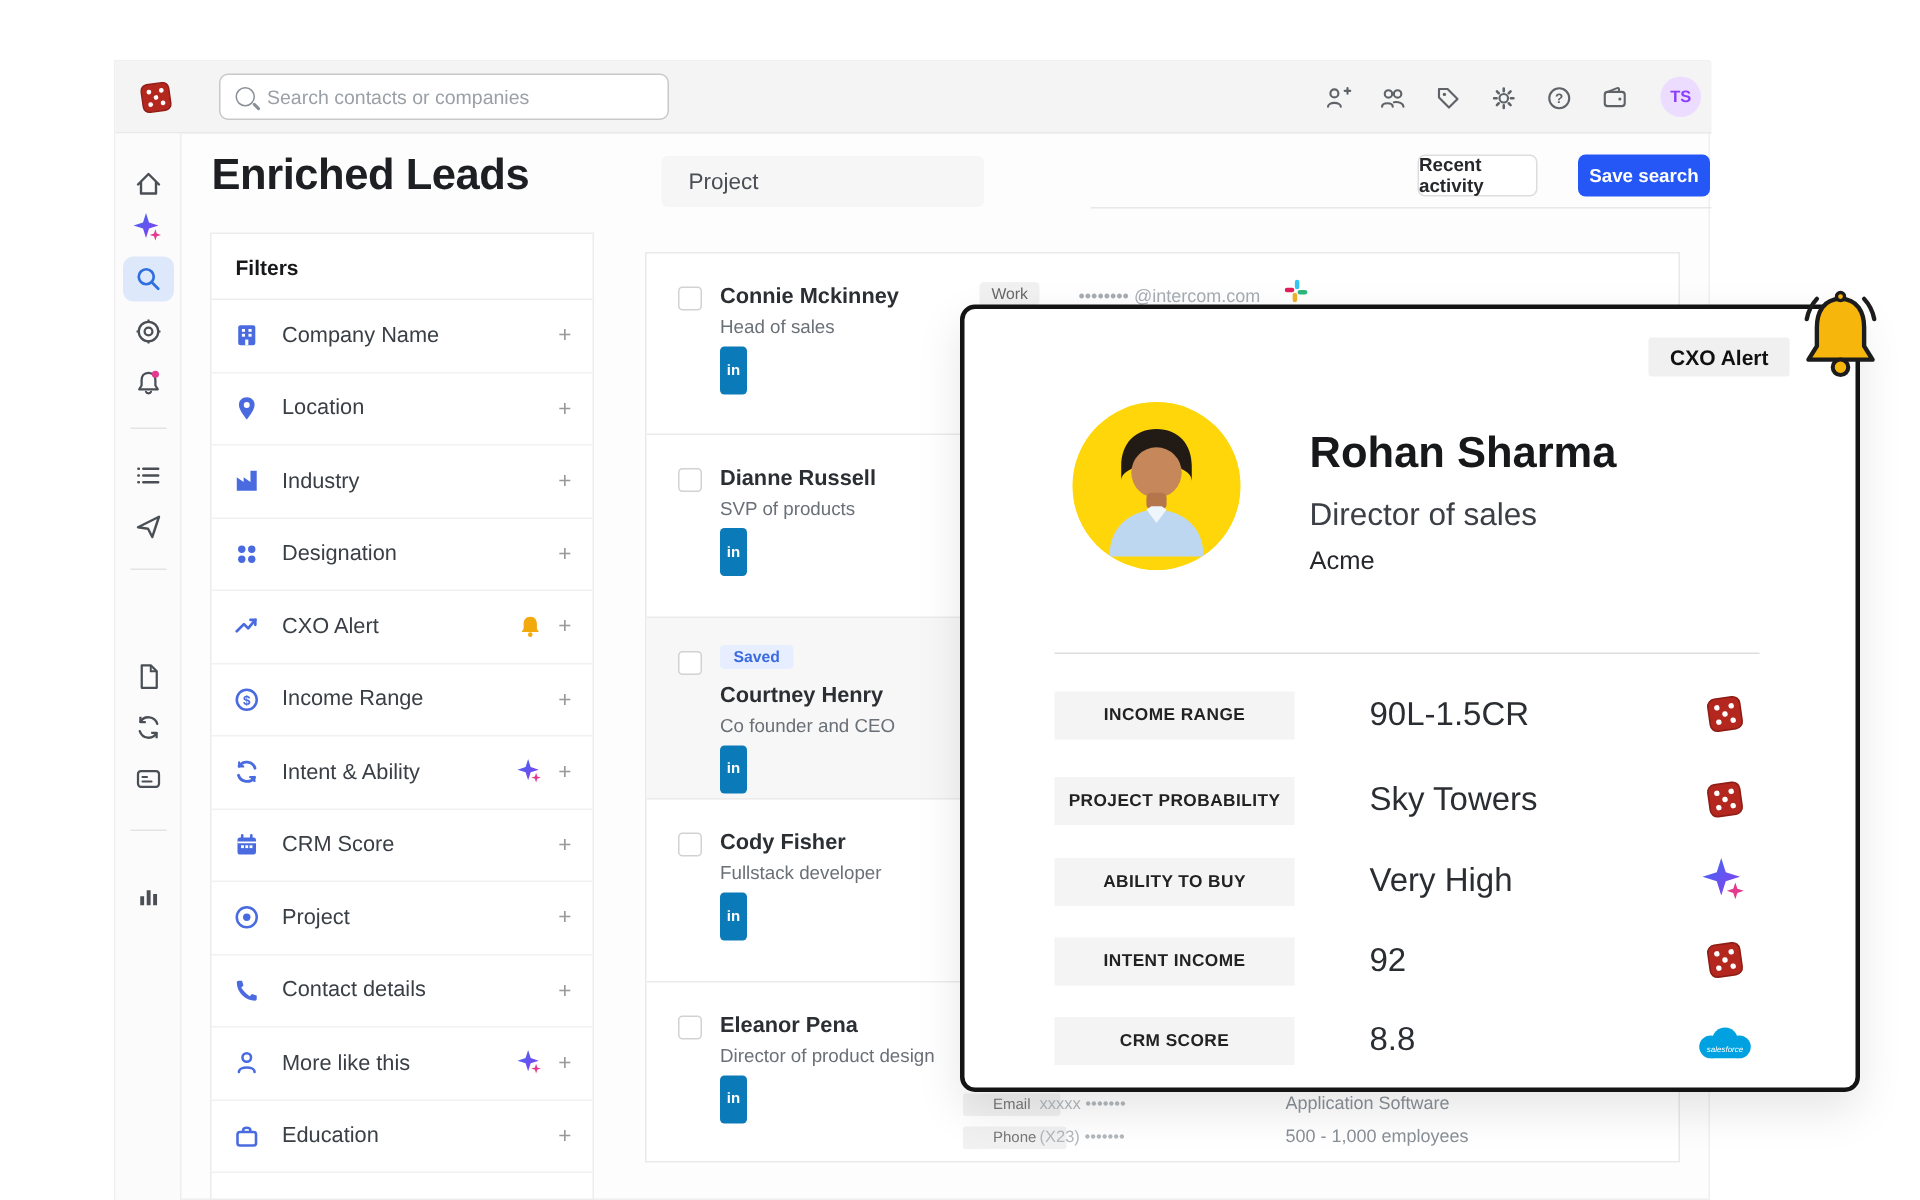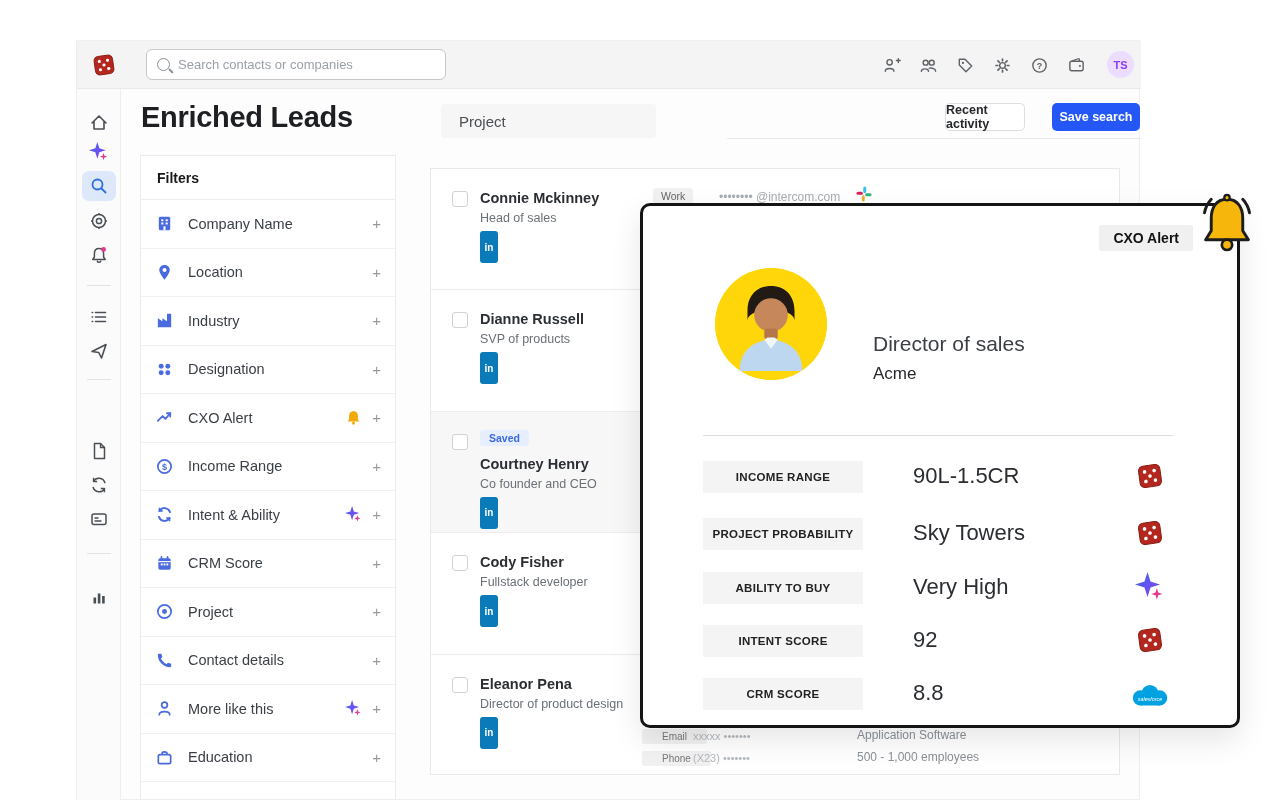--- a/index.html
+++ b/index.html
@@ -462,20 +462,21 @@
       <circle cx="50" cy="50" r="50" fill="#ffd60a"></circle>
       <path d="M50 16 C37 16 29 25 29 38 L29 47 C29 34 71 34 71 47 L71 38 C71 25 63 16 50 16 Z" fill="#221a14"></path>
       <circle cx="50" cy="42" r="15" fill="#c6875a"></circle>
       <path d="M31 36 C33 24 44 19 50 19 C56 19 67 24 69 36 C65 28 57 26 50 26 C43 26 35 28 31 36 Z" fill="#221a14"></path>
       <rect x="44" y="54" width="12" height="10" rx="3" fill="#b5764c"></rect>
       <path d="M22 92 C22 70 40 64 50 64 C60 64 78 70 78 92 Z" fill="#bcd7ef"></path>
       <path d="M44 64 L50 72 L56 64 L53 62 L47 62 Z" fill="#eef5fb"></path>
     </svg>
   </div>
 
+  <div id="cxo-name">Rohan Sharma</div>
   <div id="cxo-title">Director of sales</div>
   <div id="cxo-company">Acme</div>
   <div id="cxo-div"></div>
 
   <div class="cxo-row" style="top:255px">
     <div class="cxo-label">INCOME RANGE</div>
     <div class="cxo-value">90L-1.5CR</div>
     <svg class="cxo-ic" viewBox="0 0 28 28">
         <use href="#diceIcon"></use>
       </svg>
@@ -488,21 +489,21 @@
       </svg>
   </div>
   <div class="cxo-row" style="top:366px">
     <div class="cxo-label">ABILITY TO BUY</div>
     <div class="cxo-value">Very High</div>
     <svg class="cxo-ic" viewBox="0 0 24 24">
         <use href="#spark2"></use>
       </svg>
   </div>
   <div class="cxo-row" style="top:419px">
-    <div class="cxo-label">INTENT SCORE</div>
+    <div class="cxo-label">INTENT INCOME</div>
     <div class="cxo-value">92</div>
     <svg class="cxo-ic" viewBox="0 0 28 28">
         <use href="#diceIcon"></use>
       </svg>
   </div>
   <div class="cxo-row" style="top:472px">
     <div class="cxo-label">CRM SCORE</div>
     <div class="cxo-value">8.8</div>
     <svg class="cxo-ic" style="width:42px; top:3px; left:426px" viewBox="0 0 44 26">
       <circle cx="12" cy="15" r="8" fill="#00a1e0"></circle>

